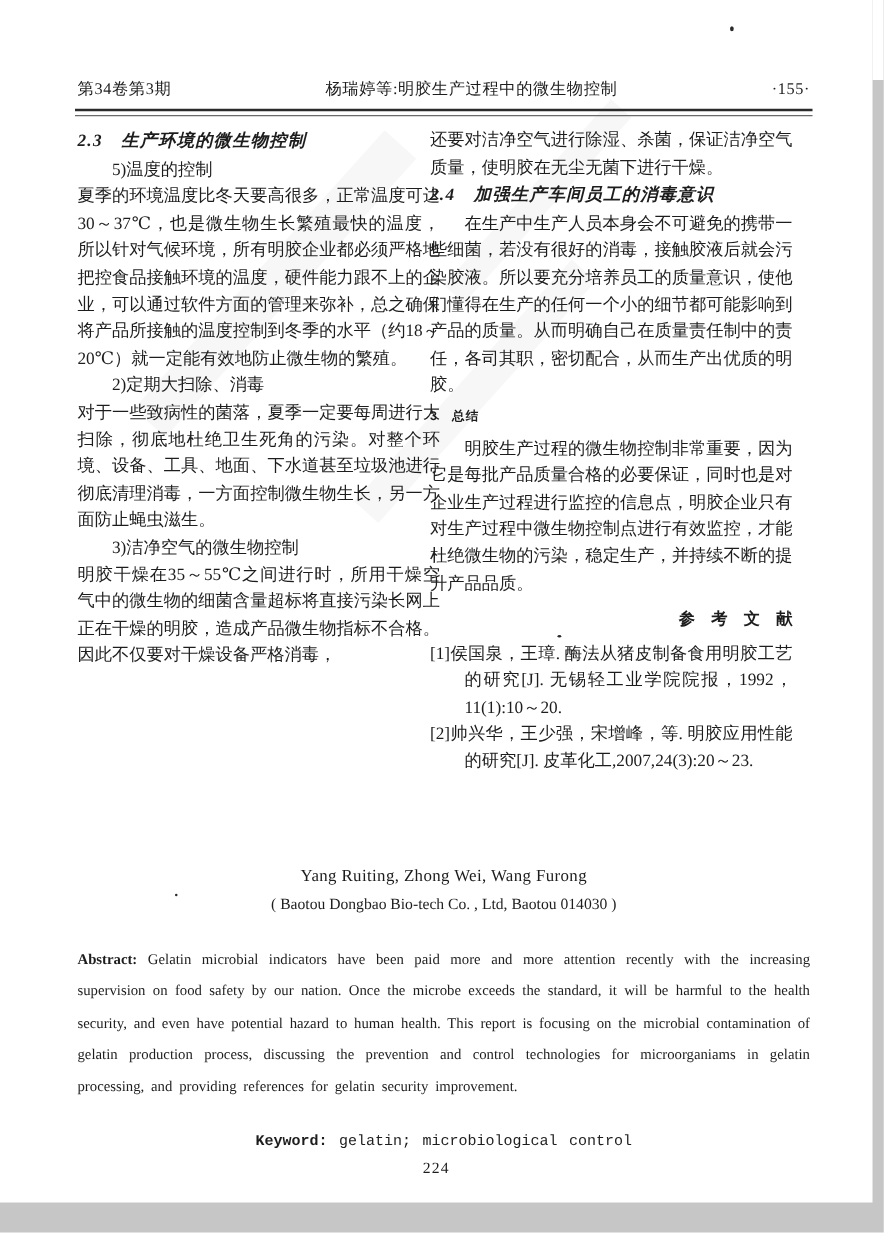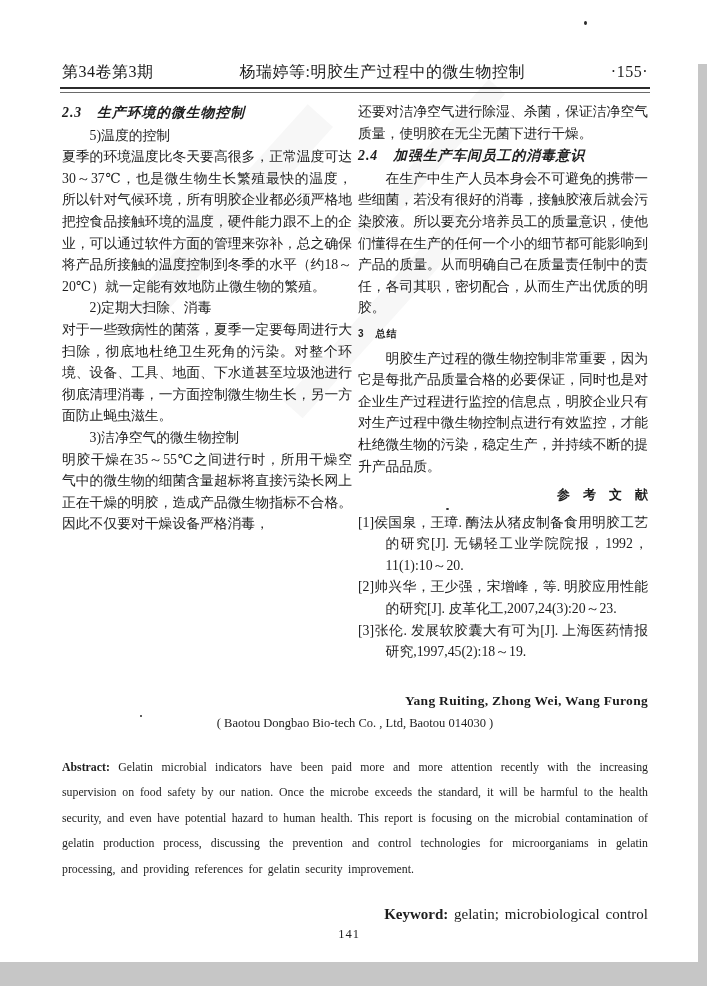--- a/index.html
+++ b/index.html
@@ -13,32 +13,32 @@
     position:absolute;left:0;top:0;width:698px;height:962px;
     background:#ffffff;
   }
   .sheet-top-right{
     position:absolute;left:698px;top:0;width:9px;height:64px;background:#ffffff;
   }
   
   .page-header{
     position:absolute;left:62px;top:62px;width:586px;
     display:flex;justify-content:space-between;align-items:baseline;
-    font-size:16px;letter-spacing:.5px;
+    font-size:13px;letter-spacing:.5px;
   }
   .rule-thick{position:absolute;left:60px;top:87px;width:590px;height:0;border-top:2.6px solid #2b2b2b;}
   .rule-thin{position:absolute;left:60px;top:92px;width:590px;height:0;border-top:1px solid #6a6a6a;}
   
   .col{
     position:absolute;top:101px;width:290px;
     font-size:13.8px;line-height:21.6px;text-align:justify;
     text-justify:inter-ideograph;
   }
   .col-left{left:62px;}
-  .col-right{left:358px;}
+  .col-right{left:344px;}
   .para{text-indent:2em;margin:0;}
   .para-cont{text-indent:0;margin:0;}
   .sub{text-indent:2em;margin:0;}
   .h-kaiti{
     margin:1px 0;font-weight:bold;font-style:italic;
     letter-spacing:1px;text-indent:0;
   }
   .h-bold{
     margin:4px 0 3px 0;font-weight:bold;font-style:normal;
     font-family:"Liberation Sans","DejaVu Sans",sans-serif;
@@ -53,32 +53,32 @@
     margin:0;padding-left:2em;text-indent:-2em;
   }
   
   .en-section{
     position:absolute;left:62px;top:683px;width:586px;text-align:center;
   }
   .en-title{
     font-size:16px;font-weight:bold;letter-spacing:.4px;margin:0;
   }
   .en-authors{
-    font-size:13.5px;font-weight:bold;margin:10px 0 0 0;letter-spacing:.3px;text-align:right;
+    font-size:13.5px;font-weight:normal;margin:10px 0 0 0;letter-spacing:.3px;
   }
   .en-affil{
     font-size:12.5px;margin:7px 0 0 0;
   }
   .en-abstract{
     margin:24px 0 0 0;text-align:justify;
     font-size:11.8px;line-height:25.4px;word-spacing:2.5px;
   }
   .en-abstract b,.en-keyword b{font-weight:bold;}
   .en-keyword{
-    margin:24px 0 0 0;text-align:right;font-size:15px;word-spacing:2px;
+    margin:24px 0 0 0;text-align:center;font-size:12px;word-spacing:2px;font-family:Liberation Mono, monospace;
   }
   
   .folio{
     position:absolute;left:0;top:927px;width:698px;text-align:center;
     font-size:12.5px;letter-spacing:1px;
   }
   
   .wm{position:absolute;background:rgba(60,60,60,0.04);pointer-events:none;}
   .wm1{left:70px;top:210px;width:300px;height:34px;transform:rotate(-48deg);}
   .wm2{left:250px;top:300px;width:260px;height:26px;transform:rotate(-48deg);}
@@ -121,23 +121,22 @@
 
 <div class="col col-right">
   <p class="para-cont">还要对洁净空气进行除湿、杀菌，保证洁净空气质量，使明胶在无尘无菌下进行干燥。</p>
   <p class="h-kaiti">2.4　加强生产车间员工的消毒意识</p>
   <p class="para">在生产中生产人员本身会不可避免的携带一些细菌，若没有很好的消毒，接触胶液后就会污染胶液。所以要充分培养员工的质量意识，使他们懂得在生产的任何一个小的细节都可能影响到产品的质量。从而明确自己在质量责任制中的责任，各司其职，密切配合，从而生产出优质的明胶。</p>
   <p class="h-bold">3　总结</p>
   <p class="para">明胶生产过程的微生物控制非常重要，因为它是每批产品质量合格的必要保证，同时也是对企业生产过程进行监控的信息点，明胶企业只有对生产过程中微生物控制点进行有效监控，才能杜绝微生物的污染，稳定生产，并持续不断的提升产品品质。</p>
   <p class="ref-head">参　考　文　献</p>
   <p class="ref">[1]侯国泉，王璋. 酶法从猪皮制备食用明胶工艺的研究[J]. 无锡轻工业学院院报，1992，11(1):10～20.</p>
   <p class="ref">[2]帅兴华，王少强，宋增峰，等. 明胶应用性能的研究[J]. 皮革化工,2007,24(3):20～23.</p>
-  <p class="ref">[3]张伦. 发展软胶囊大有可为[J]. 上海医药情报研究,1997,45(2):18～19.</p>
 </div>
 
 <div class="en-section">
   <p class="en-authors">Yang Ruiting, Zhong Wei, Wang Furong</p>
   <p class="en-affil">( Baotou Dongbao Bio-tech Co. , Ltd, Baotou 014030 )</p>
   <p class="en-abstract"><b>Abstract:</b> <span>Gelatin microbial indicators have been paid more and more attention recently with the increasing supervision on food safety by our nation. Once the microbe exceeds the standard, it will be harmful to the health security, and even have potential hazard to human health. This report is focusing on the microbial contamination of gelatin production process, discussing the prevention and control technologies for microorganiams in gelatin processing, and providing references for gelatin security improvement.</span></p>
   <p class="en-keyword"><b>Keyword:</b> <span>gelatin; microbiological control</span></p>
 </div>
 
-<div class="folio">141</div>
+<div class="folio">224</div>
 
 </body></html>

